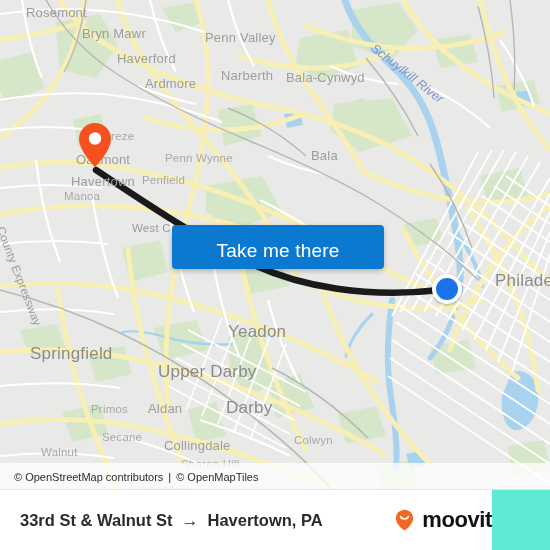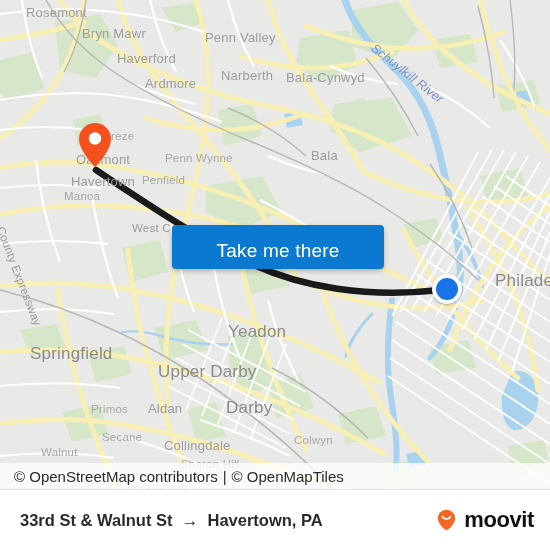--- a/index.html
+++ b/index.html
@@ -98,40 +98,40 @@
   
   #attrib {
     position: absolute;
     left: 0;
     top: 463px;
     width: 550px;
     height: 27px;
     background: rgba(255,255,255,.78);
     display: flex;
     align-items: center;
-    font-size: 15px;
+    font-size: 11px;
     color: #2b2b2b;
     padding-left: 14px;
     box-sizing: border-box;
   }
   #attrib span { white-space: nowrap; }
   #attrib .sep { padding: 0 5px; }
 
   
   #footer {
     position: absolute;
     left: 0;
     top: 490px;
-    width: 550px;
+    width: 492px;
     height: 60px;
     background: #ffffff;
     display: flex;
     align-items: center;
     box-sizing: border-box;
-    padding: 0 16px 0 20px;
+    padding: 0 0 0 20px;
   }
   #route-summary {
     display: flex;
     align-items: center;
     flex: 1 1 auto;
     gap: 9px;
   }
   #route-summary .ep {
     font-size: 16.5px;
     font-weight: bold;

